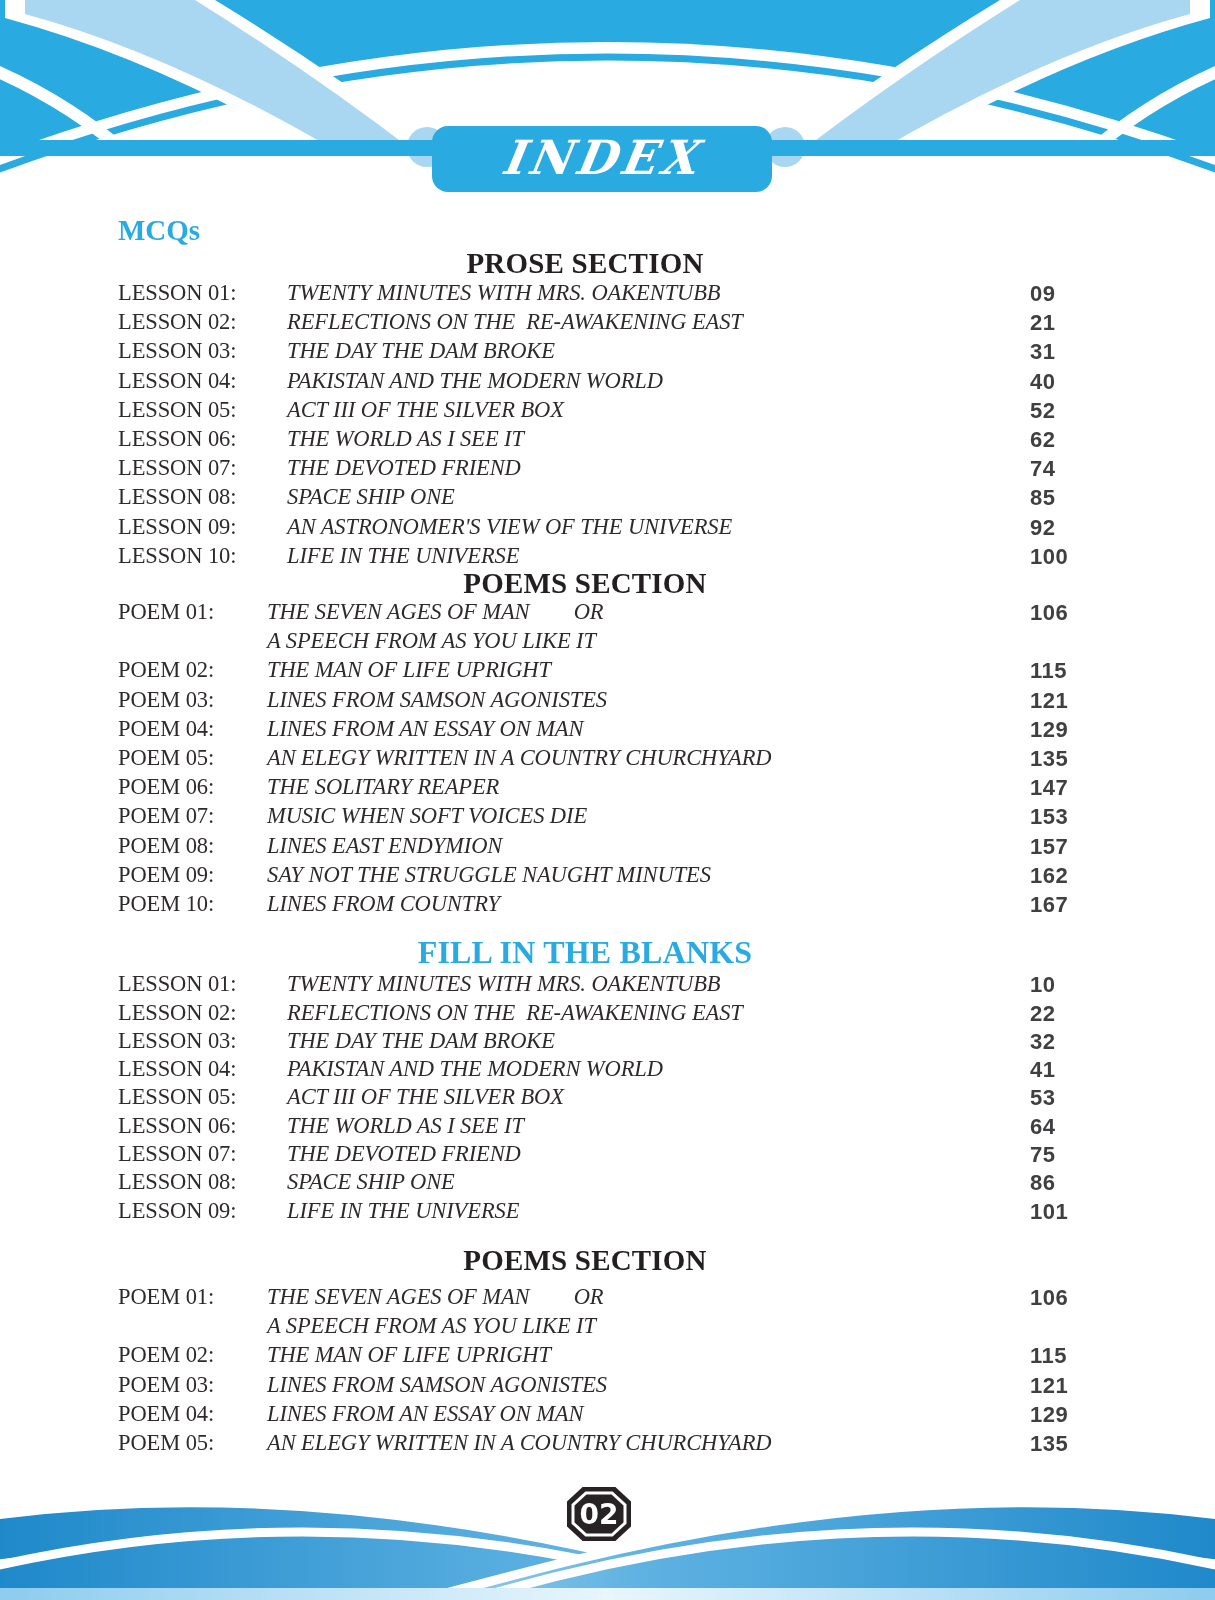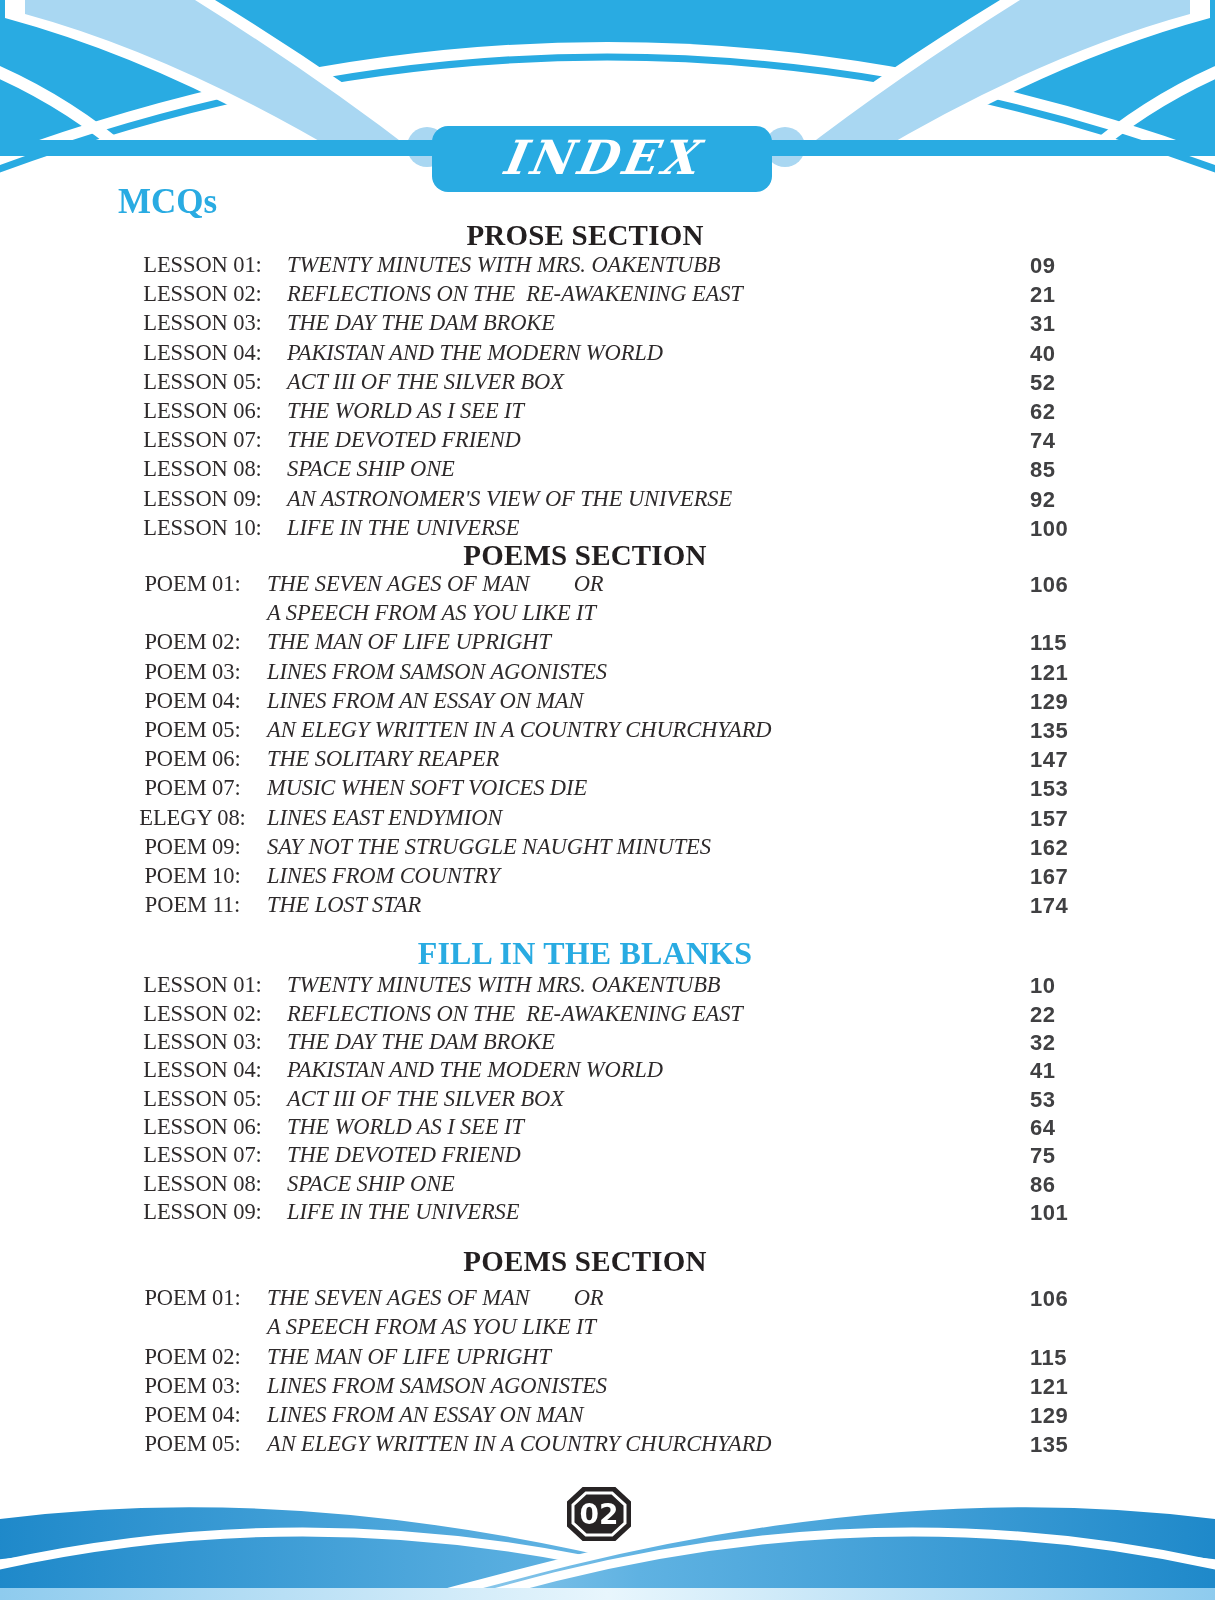--- a/index.html
+++ b/index.html
@@ -13,25 +13,26 @@
   .header-svg{position:absolute;top:0;left:0;display:block;}
   .footer-svg{position:absolute;bottom:0;left:0;display:block;}
 
   .body-content{
     position:relative;
     padding-top:184px;
     width:1215px;
   }
   .mcqs-heading{
     margin-left:118px;
-    font-size:35px;
+    font-size:29px;
     line-height:36px;
     font-weight:bold;
     color:#29abe2;
     letter-spacing:0px;
+    margin-top:28px;
   }
   .sec-heading{
     margin-left:118px;
     width:934px;
     text-align:center;
     font-weight:bold;
     color:#231f20;
     font-size:29px;
     letter-spacing:0.2px;
   }
@@ -40,21 +41,21 @@
     font-size:32px;
   }
   .row{
     position:relative;
     display:flex;
     padding-left:118px;
     font-size:22.5px;
     color:#2e2a2b;
     letter-spacing:-0.1px;
   }
-  .row .label{flex:0 0 169px;text-align:center;}
+  .row .label{flex:0 0 169px;}
   .rows.poem .row .label{flex:0 0 149px;}
   .rows.lesson .row .label{flex:0 0 169px;}
   .titles{display:flex;flex-direction:column;font-style:italic;}
   .title{white-space:pre;}
   .row .page{
     position:absolute;
     left:1030px;top:1px;
     font-family:"Liberation Sans", sans-serif;
     font-weight:bold;
     font-size:22px;
@@ -232,46 +233,39 @@
               <span class="page">147</span>
             </div>
             <div class="row">
               <span class="label">POEM 07:</span>
               <span class="titles">
                 <span class="title">MUSIC WHEN SOFT VOICES DIE</span>
               </span>
               <span class="page">153</span>
             </div>
             <div class="row">
-              <span class="label">ELEGY 08:</span>
+              <span class="label">POEM 08:</span>
               <span class="titles">
                 <span class="title">LINES EAST ENDYMION</span>
               </span>
               <span class="page">157</span>
             </div>
             <div class="row">
               <span class="label">POEM 09:</span>
               <span class="titles">
                 <span class="title">SAY NOT THE STRUGGLE NAUGHT MINUTES</span>
               </span>
               <span class="page">162</span>
             </div>
             <div class="row">
               <span class="label">POEM 10:</span>
               <span class="titles">
                 <span class="title">LINES FROM COUNTRY</span>
               </span>
               <span class="page">167</span>
-            </div>
-            <div class="row">
-              <span class="label">POEM 11:</span>
-              <span class="titles">
-                <span class="title">THE LOST STAR</span>
-              </span>
-              <span class="page">174</span>
             </div>
           </div>
         </div>
         <div class="toc-section sec-2">
           <div class="sec-heading accent">FILL IN THE BLANKS</div>
           <div class="rows lesson">
             <div class="row">
               <span class="label">LESSON 01:</span>
               <span class="titles">
                 <span class="title">TWENTY MINUTES WITH MRS. OAKENTUBB</span>

